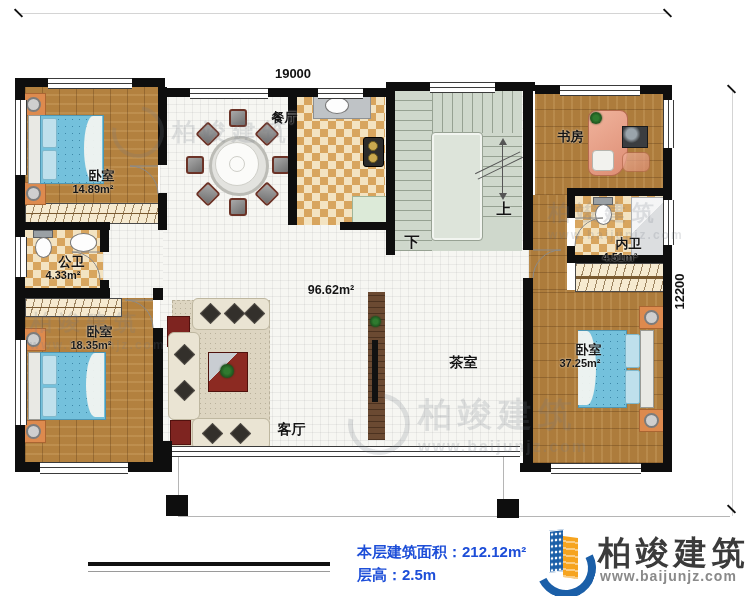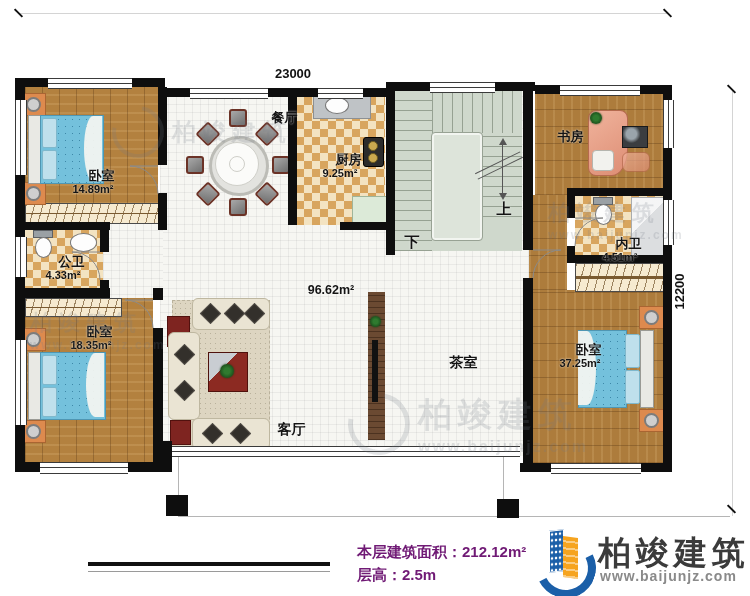--- a/index.html
+++ b/index.html
@@ -79,21 +79,21 @@
   .balline{position:absolute;z-index:2;background:#b5b5b5;}
   .col-sq{position:absolute;z-index:5;background:#0e0e0e;}
   .arc{position:absolute;z-index:6;overflow:visible;}
   
   .wm{position:absolute;z-index:8;display:flex;align-items:center;gap:8px;color:#747b86;opacity:.20;pointer-events:none;}
   .wm-logo{border:4px solid #747b86;border-radius:50%;border-top-color:transparent;transform:rotate(-35deg);}
   .wm-cn{font-weight:bold;letter-spacing:6px;white-space:nowrap;}
   .wm-url{font-weight:bold;letter-spacing:2px;white-space:nowrap;}
   
   .title{position:absolute;z-index:9;font-size:30px;font-weight:600;color:#111;letter-spacing:1px;white-space:nowrap;}
-  .info{position:absolute;z-index:9;font-size:15px;font-weight:600;color:#701a75;white-space:nowrap;}
+  .info{position:absolute;z-index:9;font-size:15px;font-weight:600;color:#1d4ed8;white-space:nowrap;}
   .logo-text{position:absolute;z-index:9;font-size:33px;font-weight:bold;color:#3b3b3b;letter-spacing:5px;white-space:nowrap;}
   .logo-url{position:absolute;z-index:9;font-size:14px;font-weight:bold;color:#8a8a8a;letter-spacing:1px;white-space:nowrap;}
   .logo-mark{position:absolute;z-index:9;width:52px;height:58px;}
   .logo-swoosh{position:absolute;left:0;top:8px;width:44px;height:44px;border-radius:50%;border:8px solid #1b5fa8;
                border-top-color:transparent;border-left-color:transparent;transform:rotate(18deg);}
   .logo-b1{position:absolute;left:13px;top:0;width:13px;height:40px;background:#1b5fa8;border:1px solid #fff;transform:skewY(-6deg);
            background-image:radial-gradient(#fff .9px,transparent 1.1px);background-size:4px 6px;}
   .logo-b2{position:absolute;left:27px;top:7px;width:15px;height:41px;background:#f6a41f;transform:skewY(7deg);
            background-image:repeating-linear-gradient(0deg,rgba(255,255,255,.45) 0 2px,transparent 2px 7px);}
 </style>
@@ -102,21 +102,21 @@
 
 <div id="canvas">
 
   <div class="refline" style="left:18px;top:13px;width:650px;height:1px;"></div>
   <div class="tick" style="left:13px;top:12px;"></div>
   <div class="tick" style="left:662px;top:12px;"></div>
   <div class="refline" style="left:732px;top:90px;width:1px;height:426px;"></div>
   <div class="tick" style="left:726px;top:88px;"></div>
   <div class="tick" style="left:726px;top:508px;"></div>
 
-  <div class="dim" style="left:258px;top:66px;width:70px;">23000</div>
+  <div class="dim" style="left:258px;top:66px;width:70px;">19000</div>
   <div class="dim" style="left:648px;top:284px;width:62px;transform:rotate(-90deg);">12200</div>
 
   <div class="tile" style="left:160px;top:88px;width:373px;height:368px;"></div>
   <div class="tile" style="left:103px;top:222px;width:60px;height:76px;"></div>
   <div class="wood" style="left:25px;top:87px;width:133px;height:135px;"></div>
   <div class="checker" style="left:25px;top:230px;width:78px;height:60px;"></div>
   <div class="wood" style="left:25px;top:298px;width:128px;height:166px;"></div>
   <div class="checker" style="left:296px;top:97px;width:89px;height:128px;"></div>
   <div class="stairfloor" style="left:395px;top:91px;width:127px;height:160px;"></div>
   <div class="wood-v" style="left:535px;top:94px;width:128px;height:101px;"></div>
@@ -304,24 +304,20 @@
     <span class="rname">公卫</span>
     <span class="rarea">4.33m²</span>
   </div>
   <div class="room-label" style="left:61px;top:324px;width:60px;">
     <span class="rname">卧室</span>
     <span class="rarea">18.35m²</span>
   </div>
   <div class="room-label" style="left:248px;top:110px;width:56px;">
     <span class="rname">餐厅</span>
   </div>
-  <div class="room-label" style="left:305px;top:152px;width:70px;">
-    <span class="rname">厨房</span>
-    <span class="rarea">9.25m²</span>
-  </div>
   <div class="room-label" style="left:534px;top:129px;width:56px;">
     <span class="rname">书房</span>
   </div>
   <div class="room-label" style="left:590px;top:236px;width:60px;">
     <span class="rname">内卫</span>
     <span class="rarea">4.51m²</span>
   </div>
   <div class="room-label" style="left:550px;top:342px;width:60px;">
     <span class="rname">卧室</span>
     <span class="rarea">37.25m²</span>

